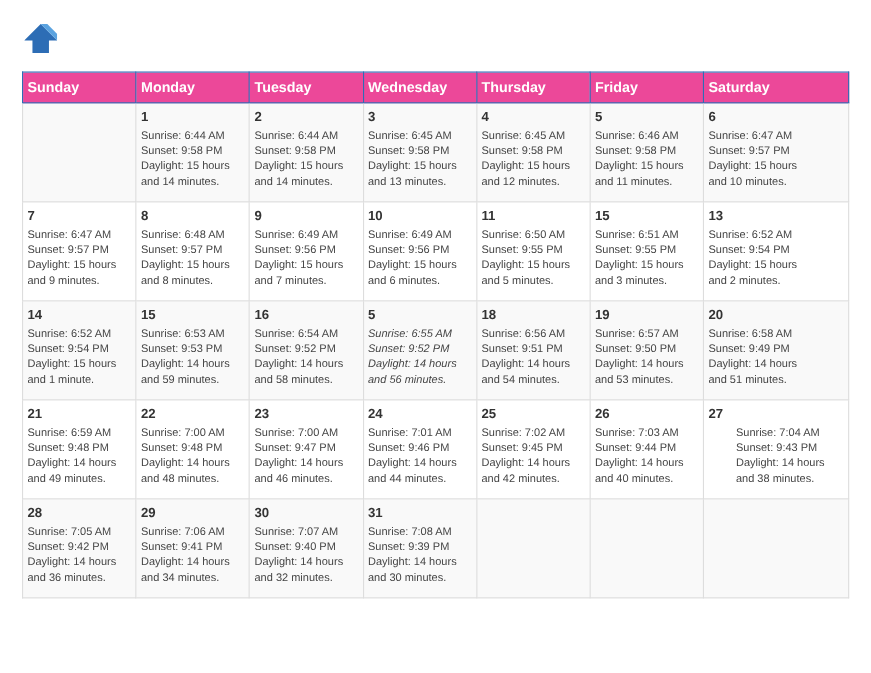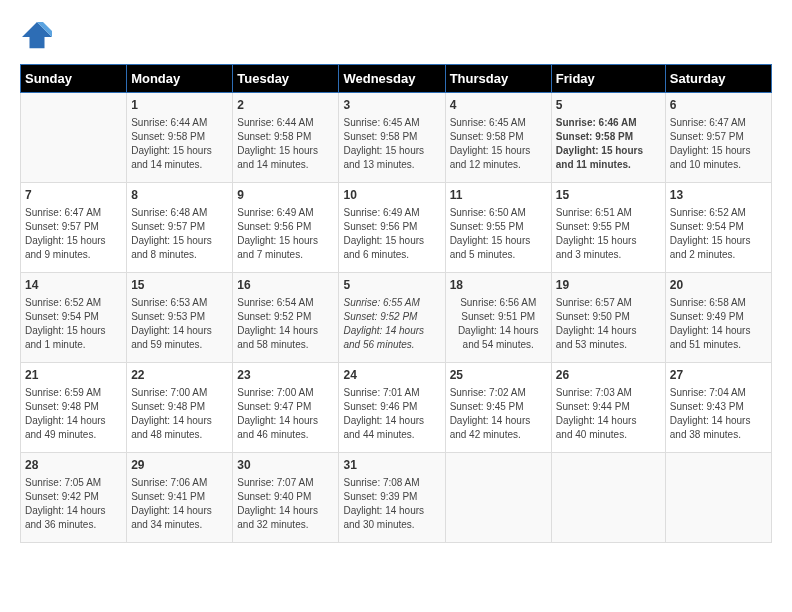--- a/index.html
+++ b/index.html
@@ -45,21 +45,21 @@
     .subtitle {
       font-size: 16px;
       color: #1a3a5c;
     }
     table {
       width: 100%;
       border-collapse: collapse;
       font-size: 11px;
     }
     thead tr {
-      background: #000000;
+      background: #ec4899;
       color: #fff;
     }
     thead th {
       padding: 6px 4px;
       text-align: left;
       font-size: 13px;
       font-weight: bold;
       border: 1px solid #2d6db5;
     }
     tbody tr {
@@ -153,21 +153,21 @@
         </td>
         <td>
           <span class="day-number">4</span>
           <div class="day-info" style="white-space: pre-line;">Sunrise: 6:45 AM
 Sunset: 9:58 PM
 Daylight: 15 hours
 and 12 minutes.</div>
         </td>
         <td>
           <span class="day-number">5</span>
-          <div class="day-info" style="white-space: pre-line; font-weight: bold;">Sunrise: 6:46 AM
+          <div class="day-info" style="white-space: pre-line;">Sunrise: 6:46 AM
 Sunset: 9:58 PM
 Daylight: 15 hours
 and 11 minutes.</div>
         </td>
         <td>
           <span class="day-number">6</span>
           <div class="day-info" style="white-space: pre-line;">Sunrise: 6:47 AM
 Sunset: 9:57 PM
 Daylight: 15 hours
 and 10 minutes.</div>
@@ -248,21 +248,21 @@
         </td>
         <td>
           <span class="day-number">5</span>
           <div class="day-info" style="white-space: pre-line; font-style: italic;">Sunrise: 6:55 AM
 Sunset: 9:52 PM
 Daylight: 14 hours
 and 56 minutes.</div>
         </td>
         <td>
           <span class="day-number">18</span>
-          <div class="day-info" style="white-space: pre-line; text-align: center;">Sunrise: 6:56 AM
+          <div class="day-info" style="white-space: pre-line;">Sunrise: 6:56 AM
 Sunset: 9:51 PM
 Daylight: 14 hours
 and 54 minutes.</div>
         </td>
         <td>
           <span class="day-number">19</span>
           <div class="day-info" style="white-space: pre-line;">Sunrise: 6:57 AM
 Sunset: 9:50 PM
 Daylight: 14 hours
 and 53 minutes.</div>
@@ -313,21 +313,21 @@
         </td>
         <td>
           <span class="day-number">26</span>
           <div class="day-info" style="white-space: pre-line;">Sunrise: 7:03 AM
 Sunset: 9:44 PM
 Daylight: 14 hours
 and 40 minutes.</div>
         </td>
         <td>
           <span class="day-number">27</span>
-          <div class="day-info" style="white-space: pre-line;">Sunrise: 7:04 AM
+          <div class="day-info" style="white-space: pre-line; margin-left: 25px;">Sunrise: 7:04 AM
 Sunset: 9:43 PM
 Daylight: 14 hours
 and 38 minutes.</div>
         </td>
       </tr>
       <tr>
         <td>
           <span class="day-number">28</span>
           <div class="day-info" style="white-space: pre-line;">Sunrise: 7:05 AM
 Sunset: 9:42 PM

